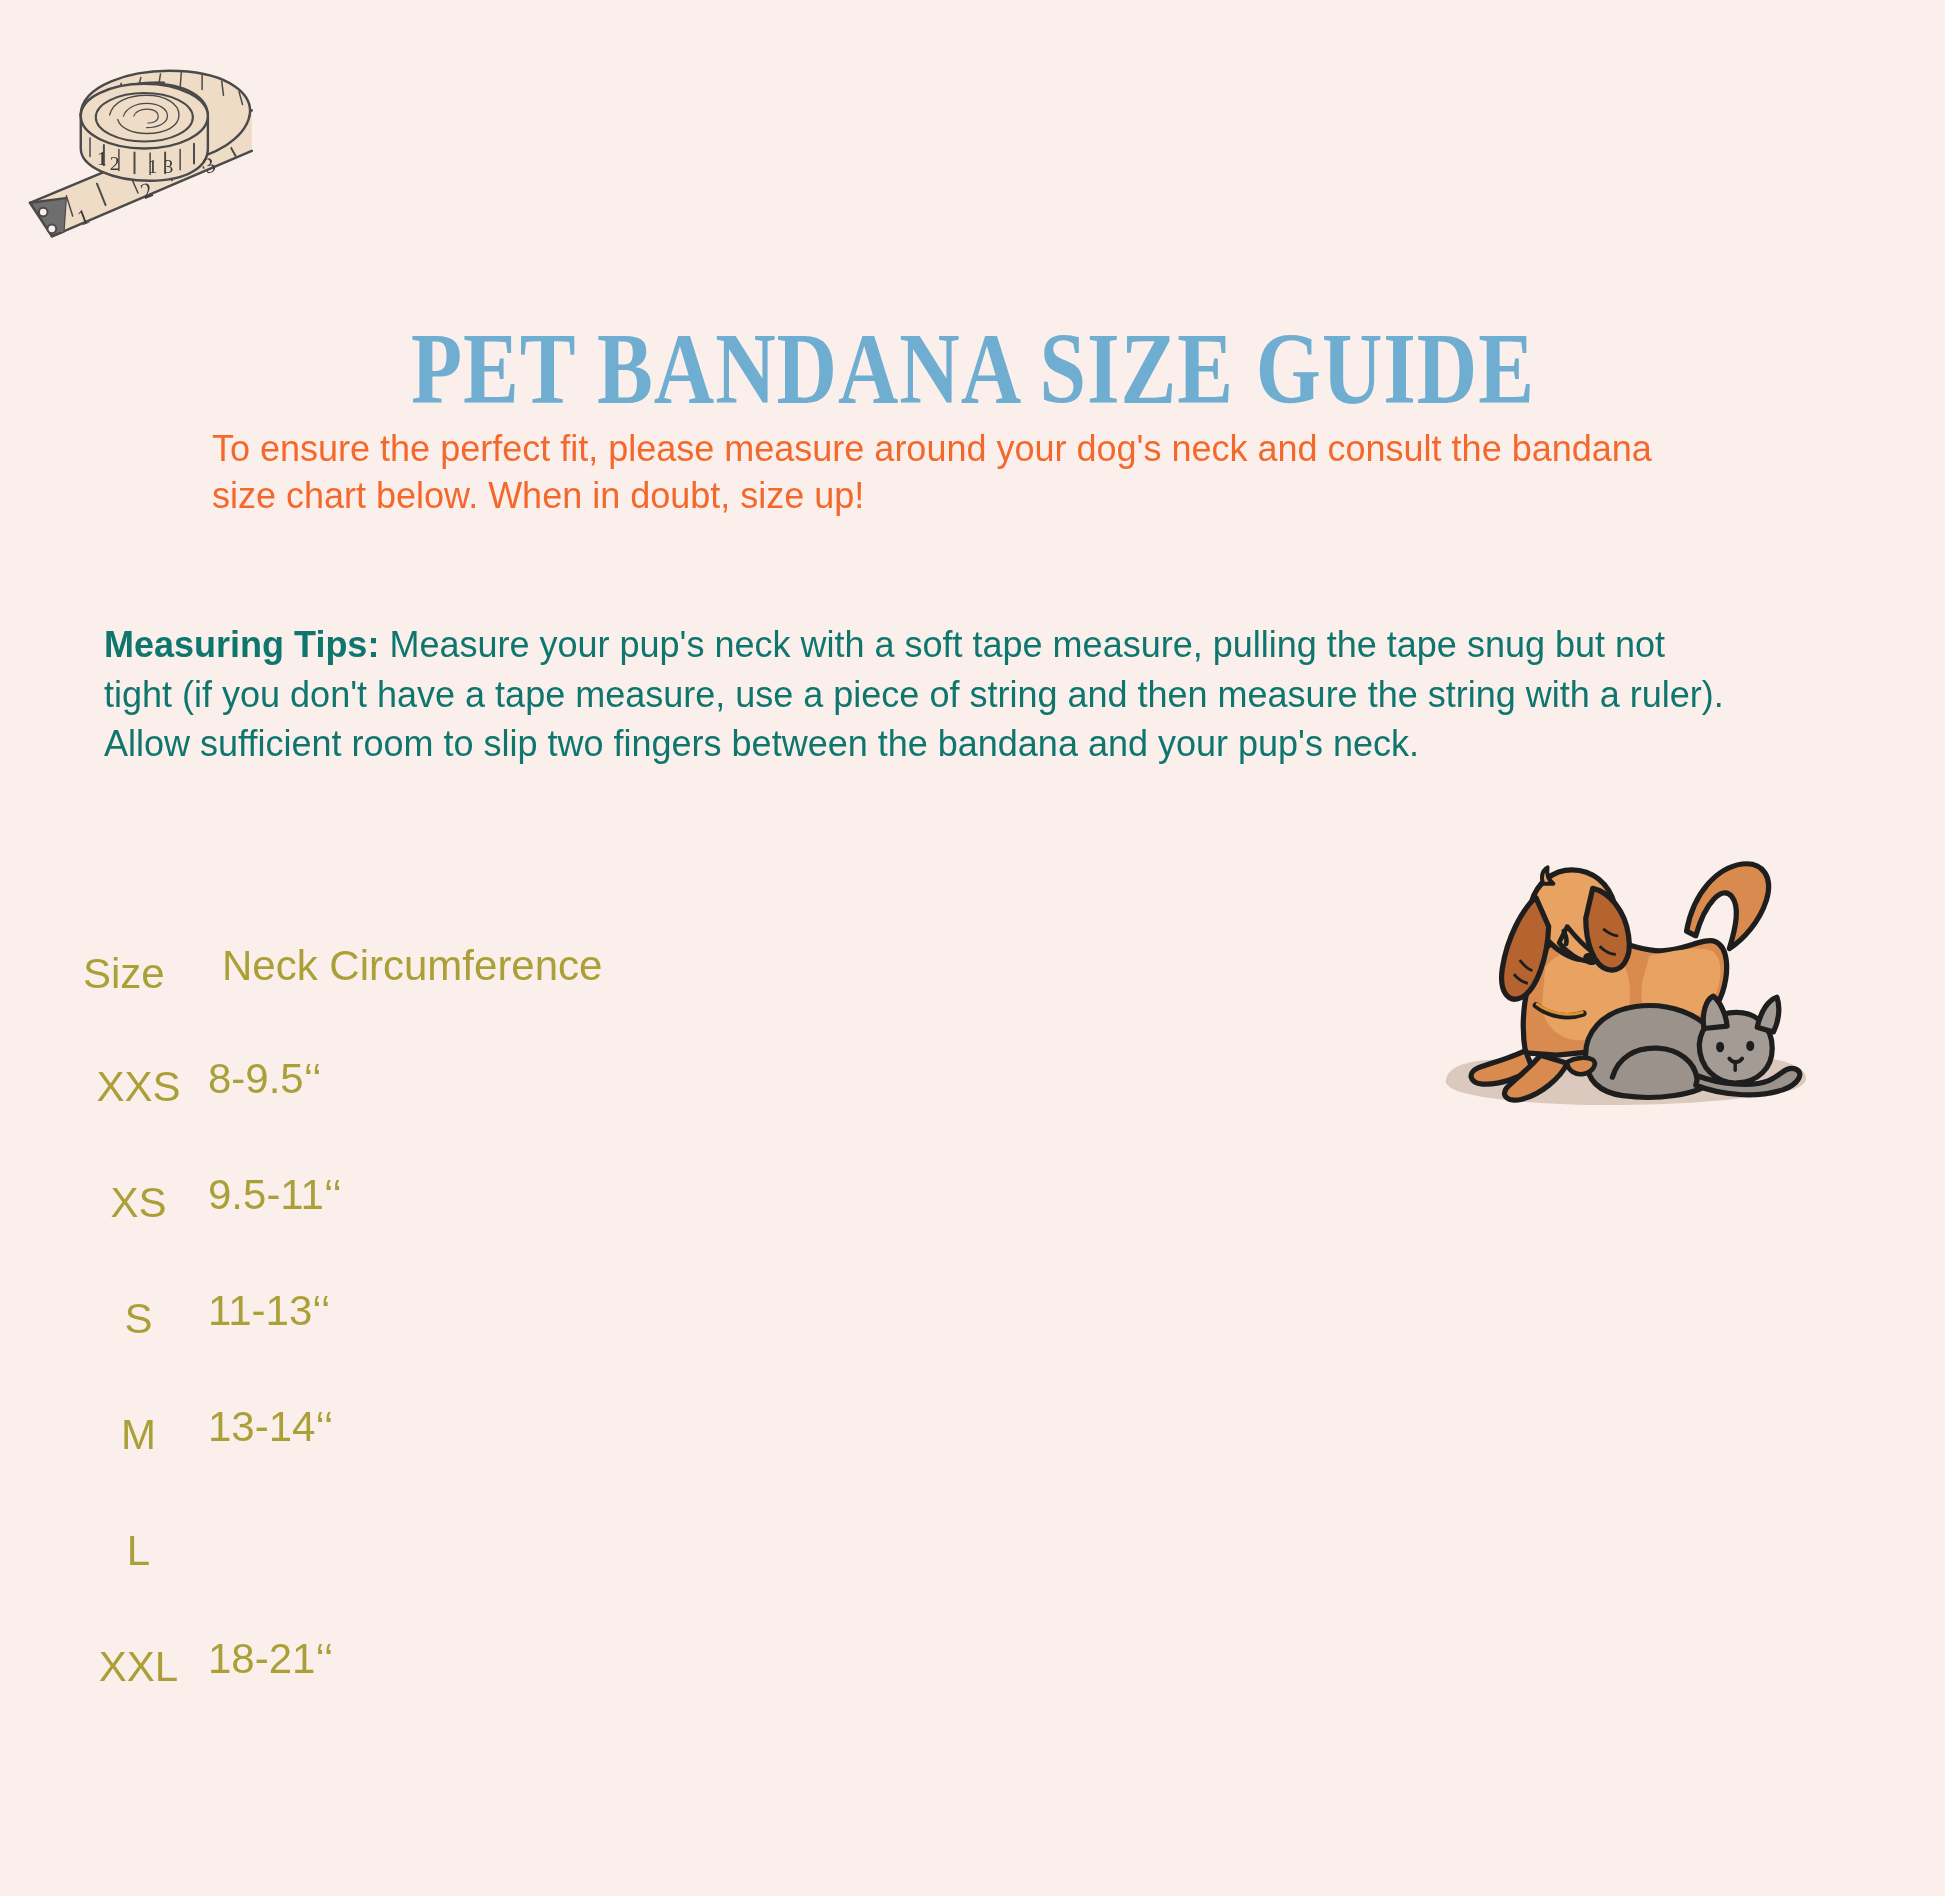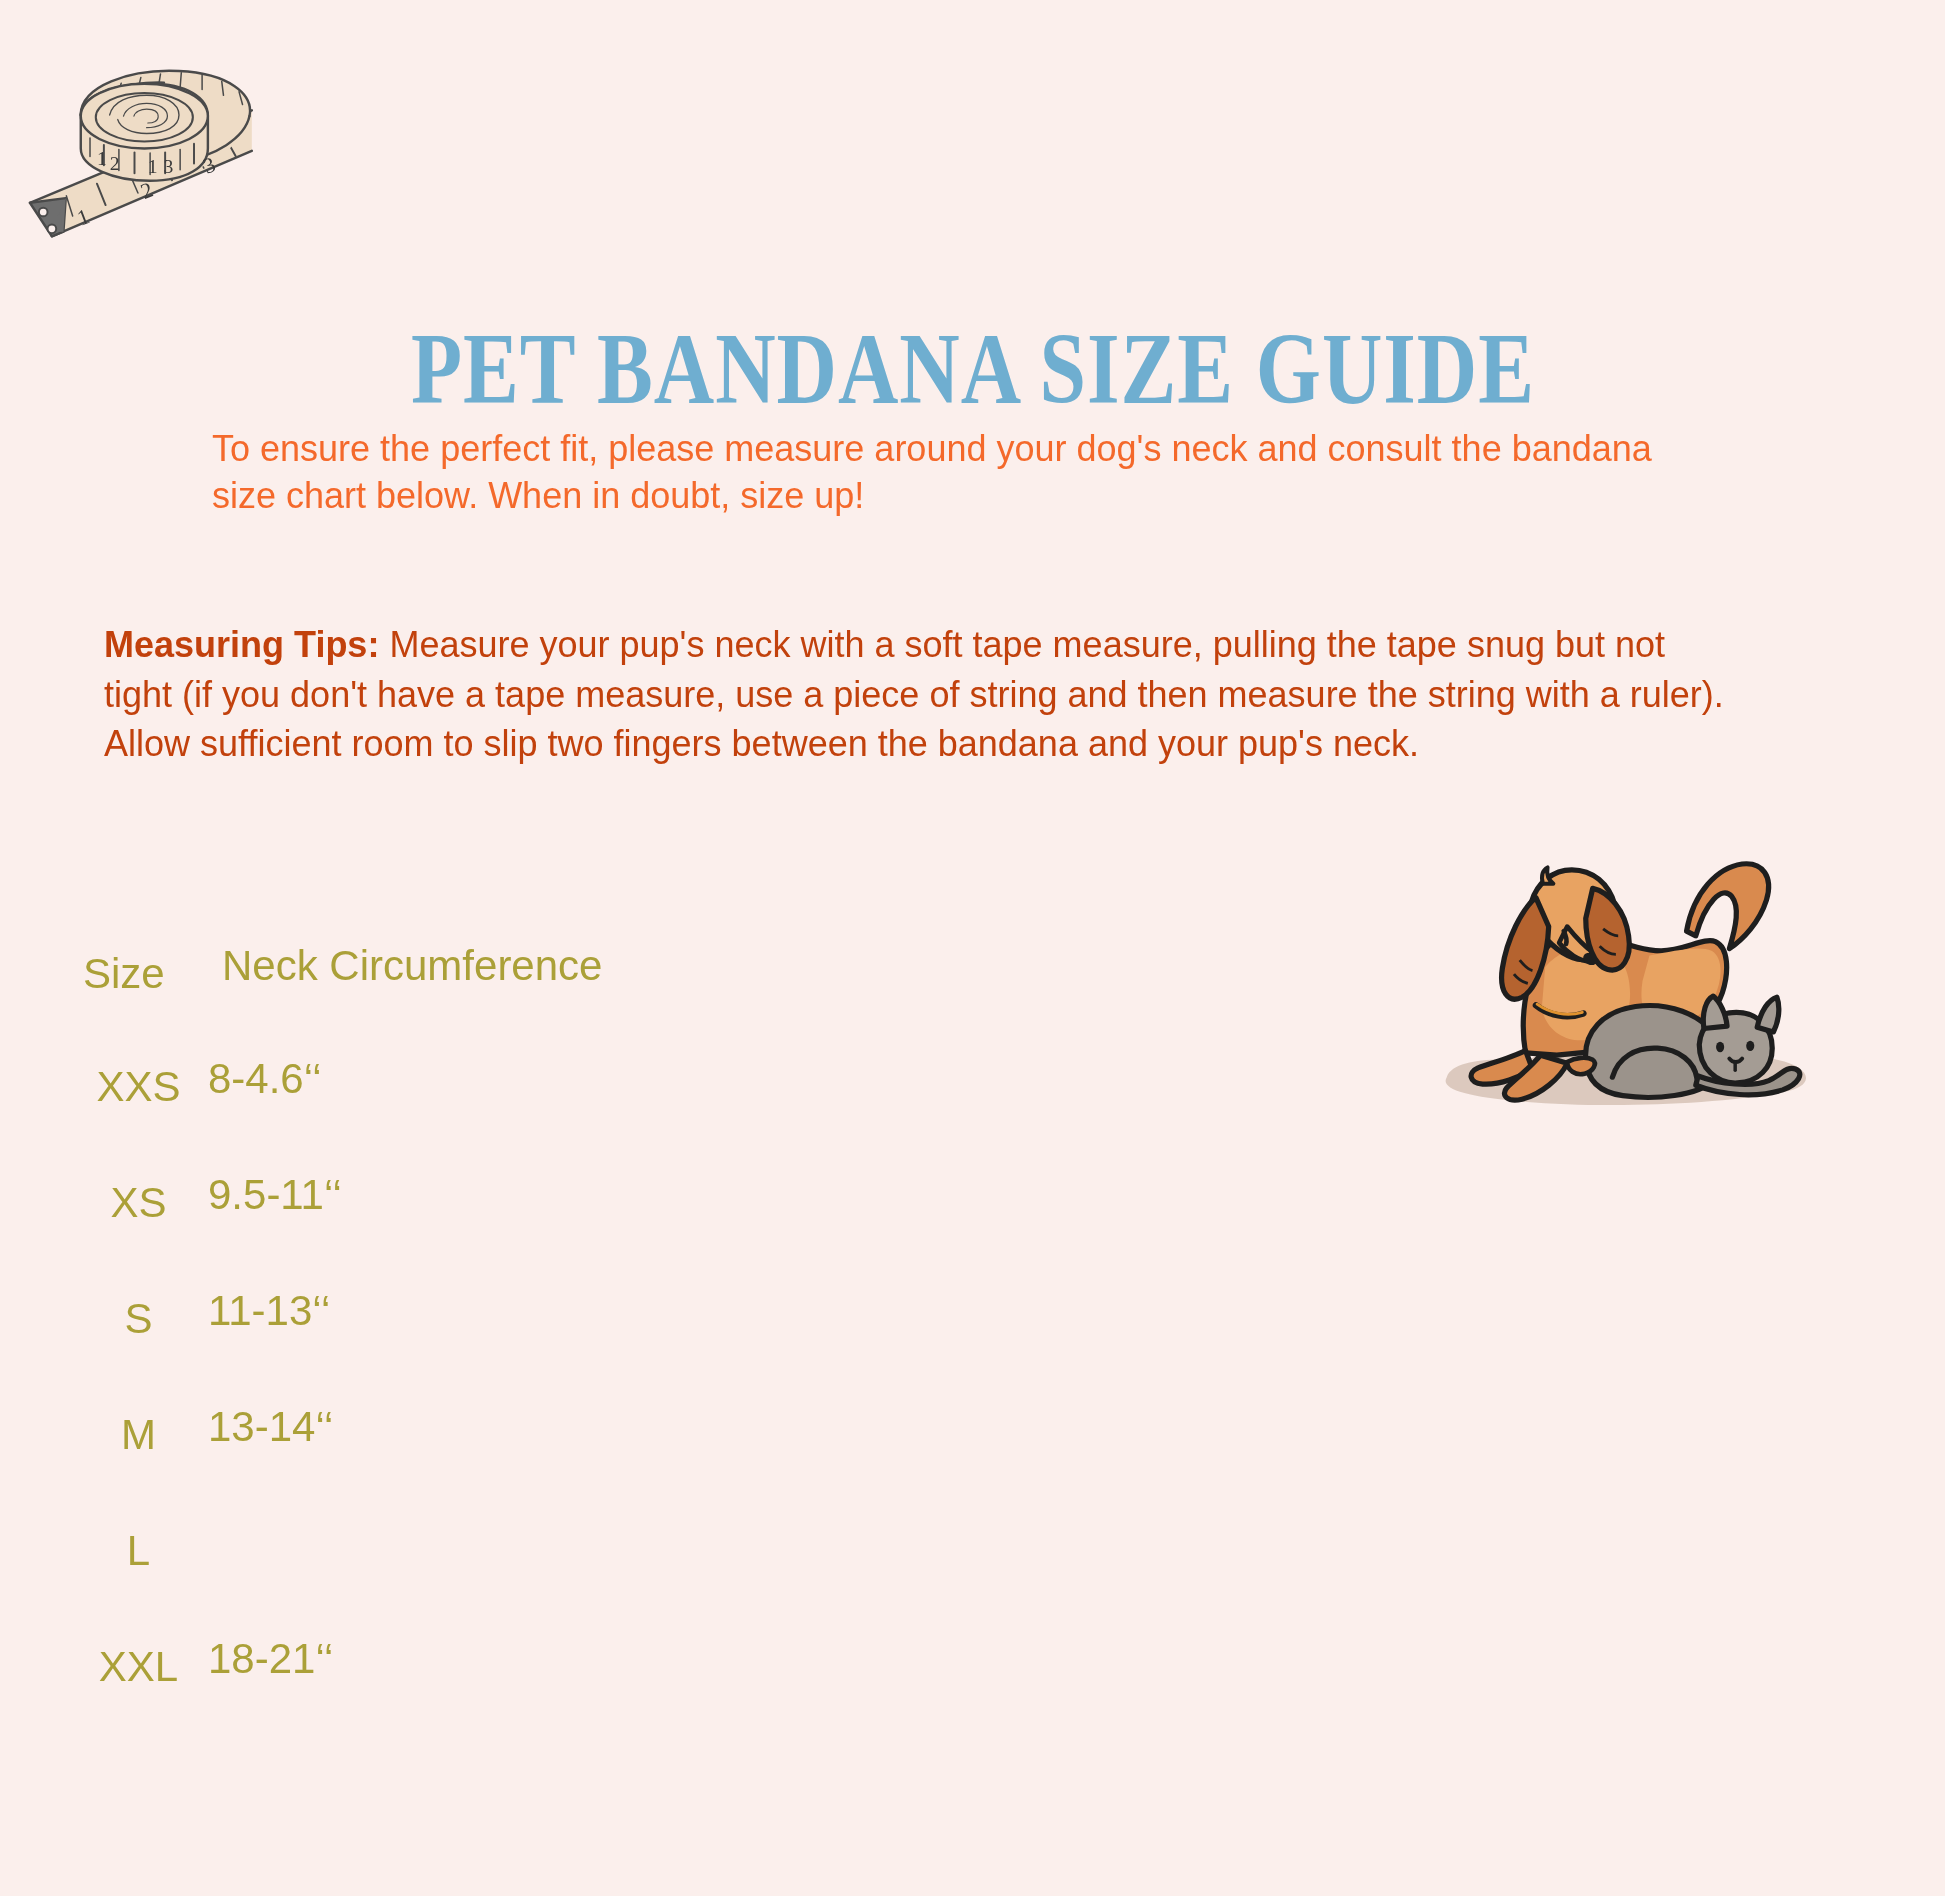--- a/index.html
+++ b/index.html
@@ -60,21 +60,21 @@
     font-family: "Liberation Sans", sans-serif;
     margin-top: 14px;
   }
 
   
   .tips {
     position: absolute;
     left: 104px;
     top: 584px;
     width: 1620px;
-    color: #c2410c;
+    color: #0f766e;
     font-size: 36px;
     line-height: 1.38;
     font-family: "Liberation Sans", sans-serif;
   }
   .tips b {
     font-weight: bold;
   }
 
   
   .size-table {
@@ -209,21 +209,21 @@
 
   <div class="size-table">
 
     <div class="row header">
       <div class="col-size header-cell">Size</div>
       <div class="col-neck header-cell">Neck Circumference</div>
     </div>
 
     <div class="row">
       <div class="col-size">XXS</div>
-      <div class="col-neck">8-4.6‘‘</div>
+      <div class="col-neck">8-9.5‘‘</div>
     </div>
     <div class="row">
       <div class="col-size">XS</div>
       <div class="col-neck">9.5-11‘‘</div>
     </div>
     <div class="row">
       <div class="col-size">S</div>
       <div class="col-neck">11-13‘‘</div>
     </div>
     <div class="row">

